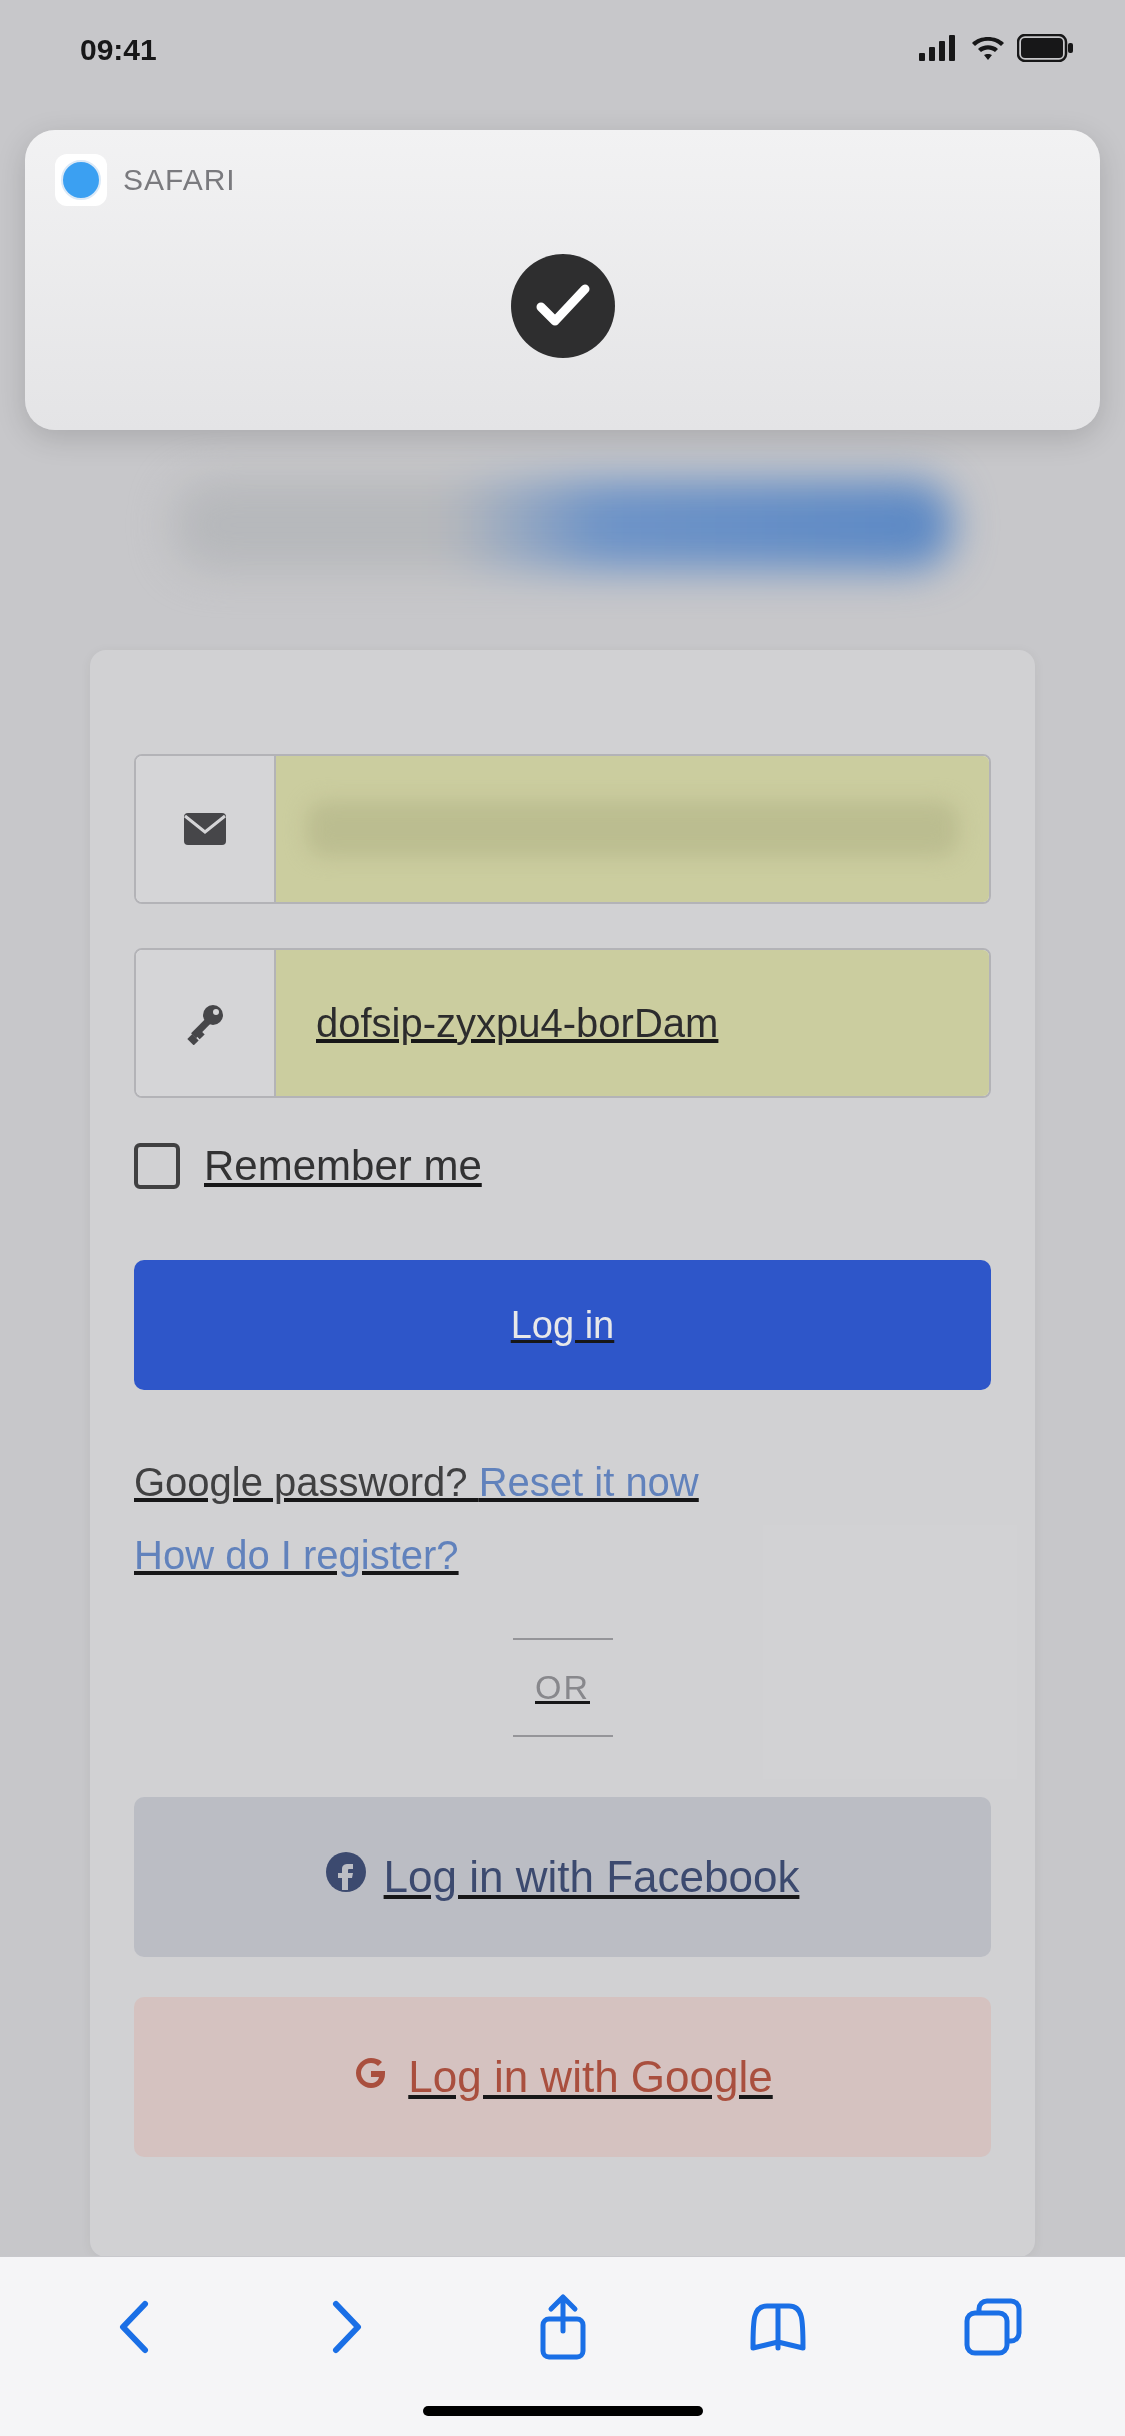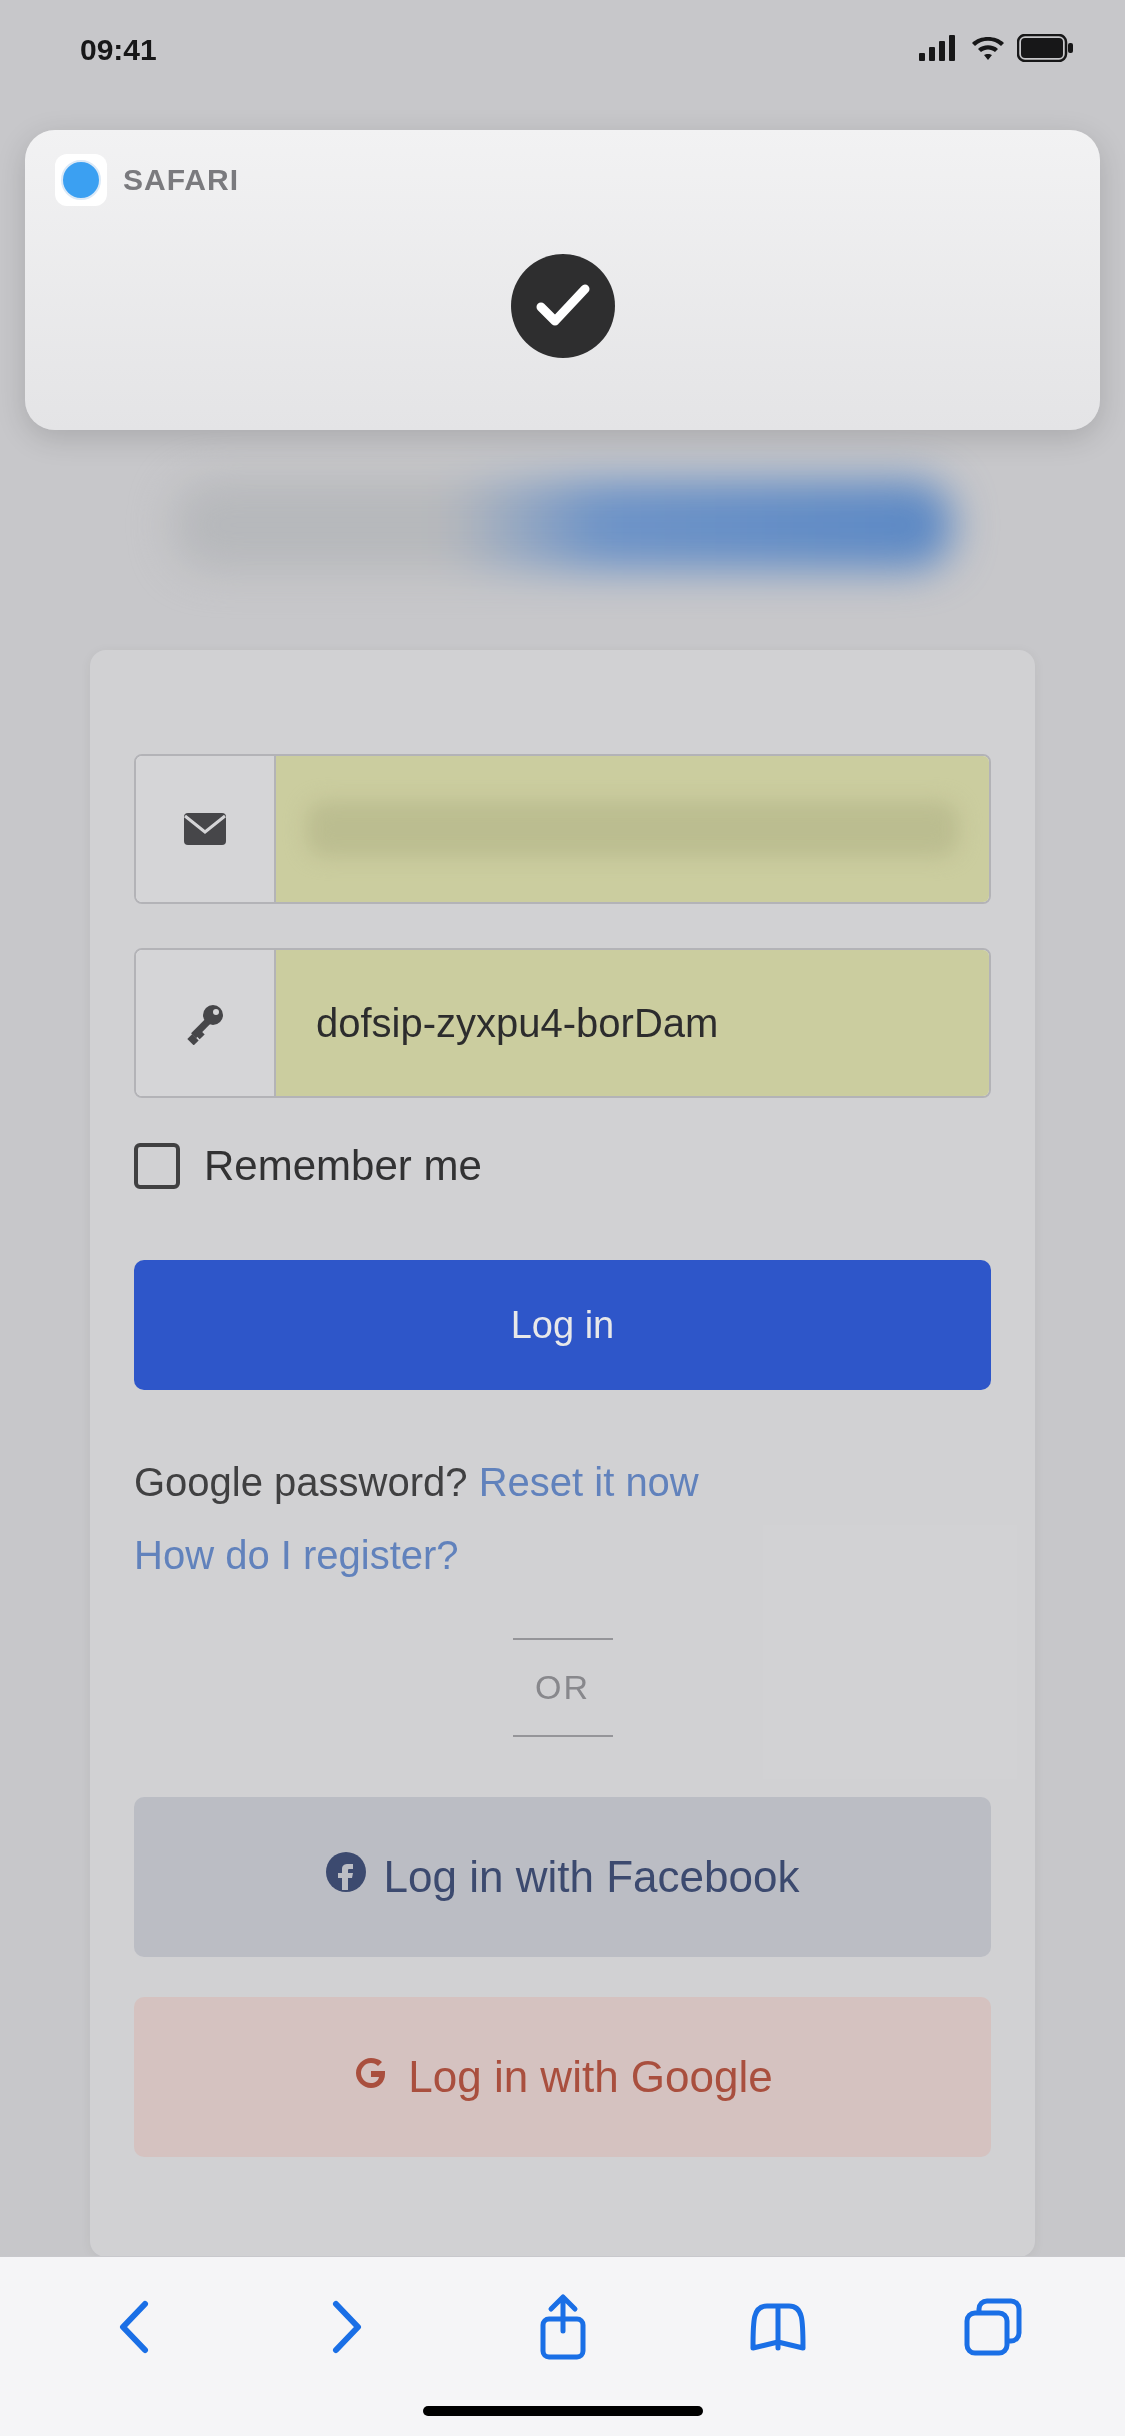--- a/index.html
+++ b/index.html
@@ -54,21 +54,20 @@
     background: #fff;
     border-radius: 12px;
     display: flex;
     align-items: center;
     justify-content: center;
   }
   .notif-app-name {
     font-size: 30px;
     letter-spacing: 1px;
     color: #7a7a7e;
-    font-weight: bold;
   }
   .notif-body {
     display: flex;
     align-items: center;
     justify-content: center;
     height: 200px;
   }
   .check-circle {
     width: 104px; height: 104px;
     border-radius: 50%;
@@ -76,20 +75,21 @@
     display: flex;
     align-items: center;
     justify-content: center;
   }
 
   
   .page {
     position: absolute;
     top: 0; left: 0; right: 0; bottom: 0;
     padding-top: 280px;
+    text-decoration: underline;
   }
   .dim-overlay {
     position: absolute;
     top: 0; left: 0; right: 0; bottom: 0;
     background: rgba(130,130,135,0.18);
     pointer-events: none;
     z-index: 50;
   }
   .page-inner {
     padding: 0 0px;

